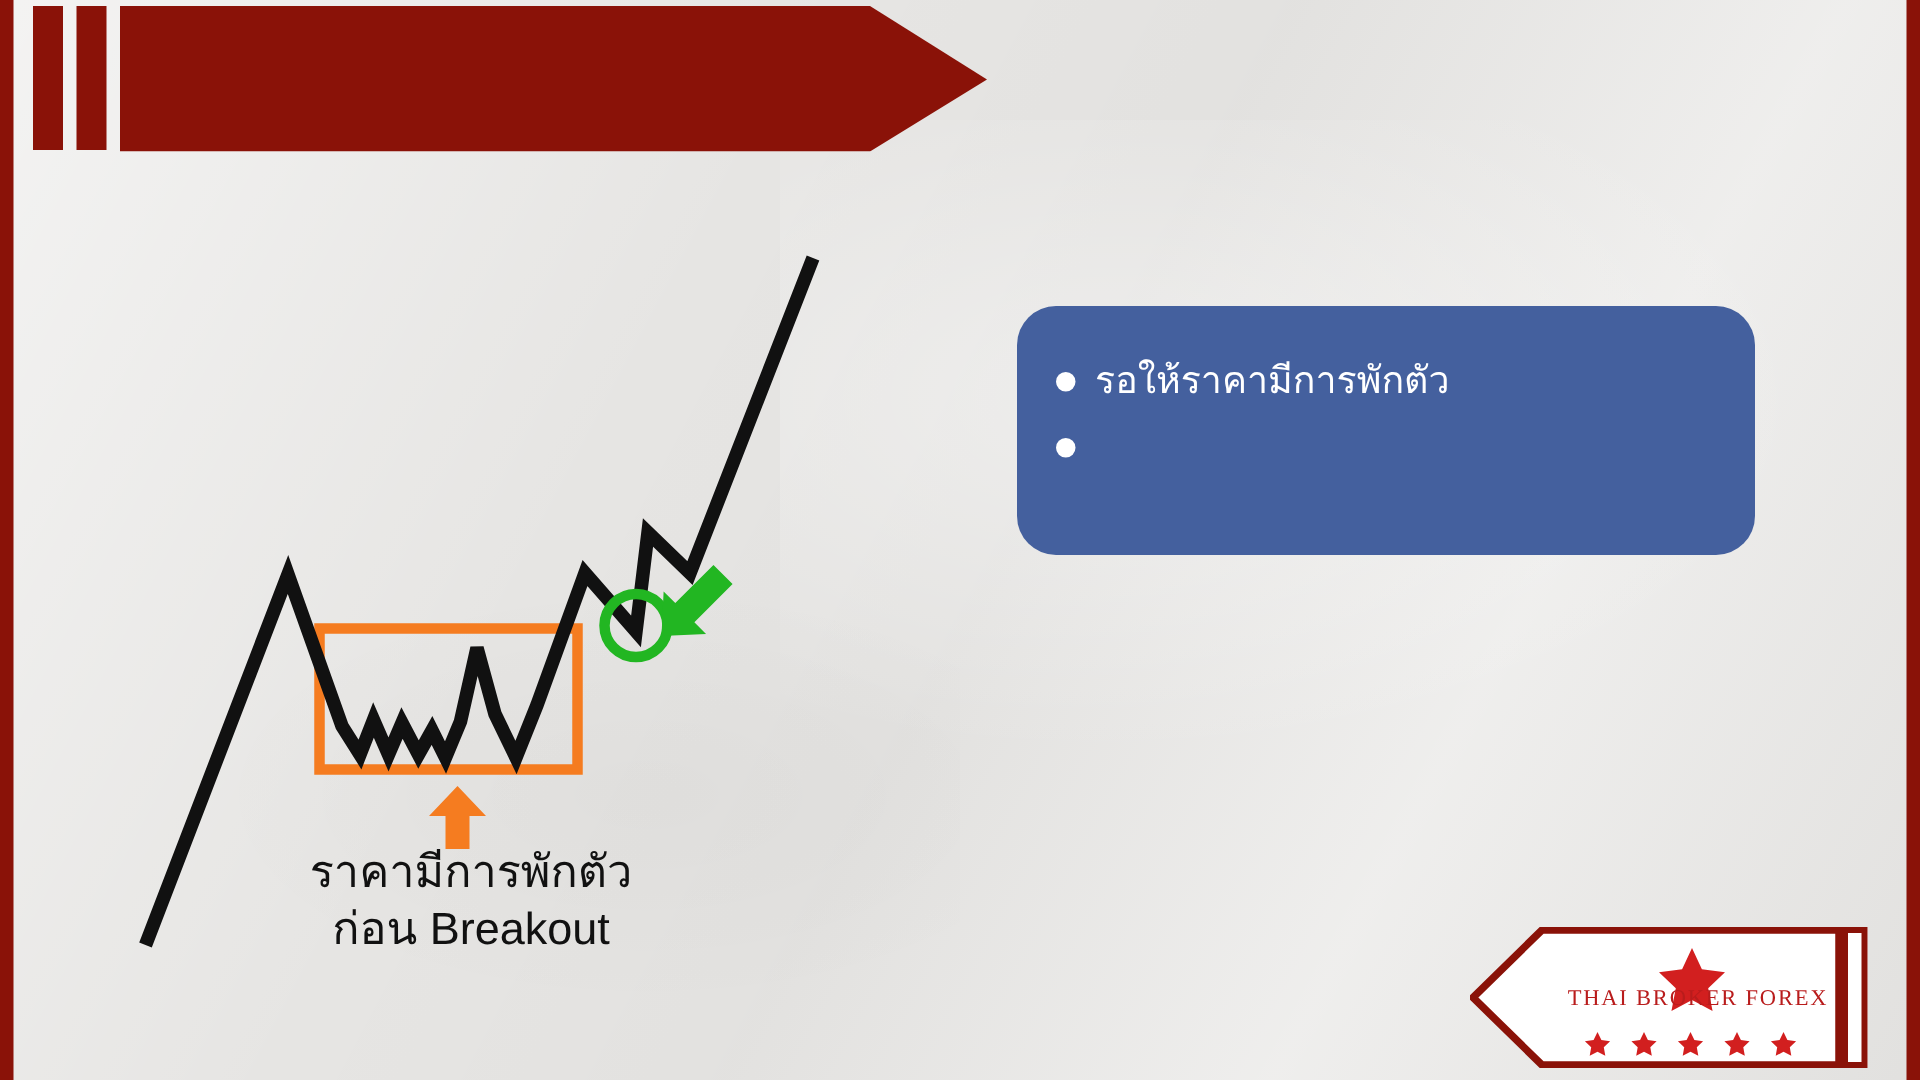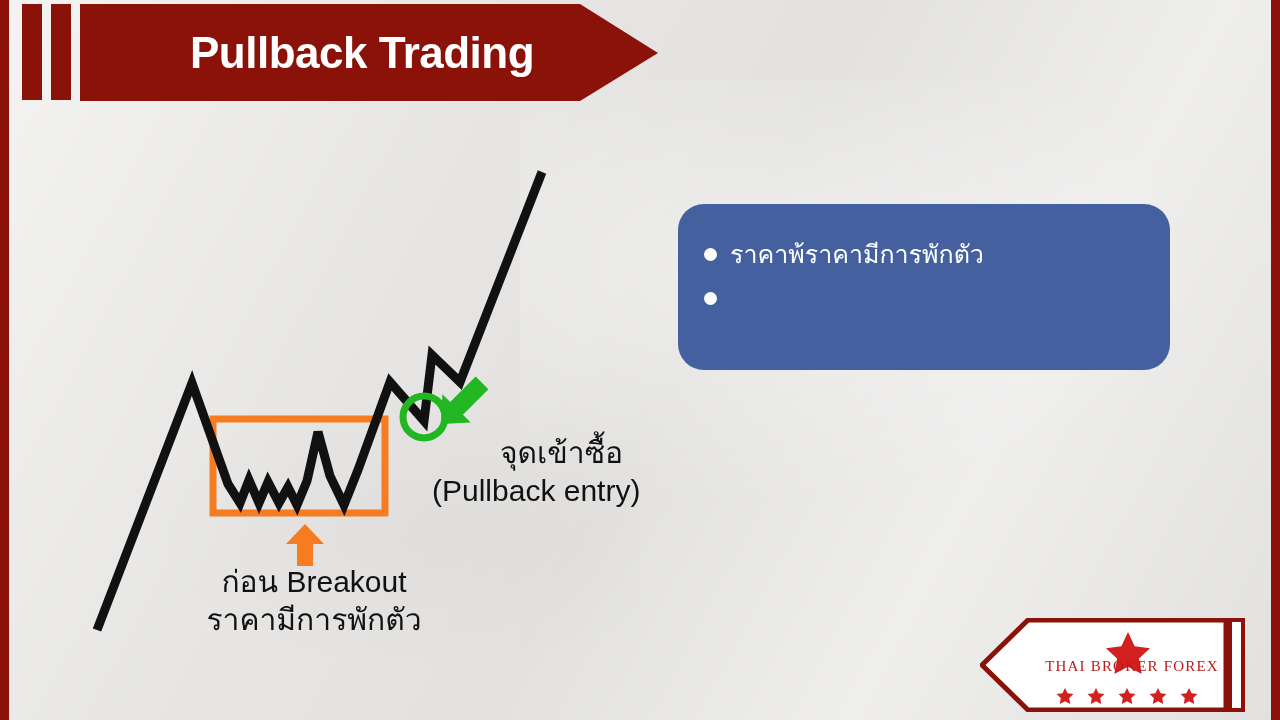--- a/index.html
+++ b/index.html
@@ -190,21 +190,20 @@
   <div class="edge-left"></div>
   <div class="edge-right"></div>
 
   <div id="header">
     <div class="hbar b1"></div>
     <div class="hbar b2"></div>
     <div class="banner">
       <svg width="578" height="97" viewBox="0 0 578 97" xmlns="http://www.w3.org/2000/svg">
         <polygon points="0,0 500,0 578,49 500,97 0,97" fill="#8a1208"></polygon>
       </svg>
-      <div class="banner-title">Pullback Trading</div>
     </div>
   </div>
 
   <div id="chart-area">
     <svg width="1280" height="720" viewBox="0 0 1280 720" xmlns="http://www.w3.org/2000/svg">
 
       <rect x="213" y="419" width="172" height="94" fill="none" stroke="#f57c20" stroke-width="7"></rect>
 
       <polyline fill="none" stroke="#111111" stroke-width="9" stroke-linejoin="miter" stroke-linecap="butt" points="97,630 192,383 228,484 240,503 249,480 259,503 268,482 279,503 288,487 297,505 307,481 318,432 330,476 344,505 358,470 390,382 424,421 432,355 460,382 542,172"></polyline>
 
@@ -216,35 +215,31 @@
 
       <g transform="translate(305,524)">
         <polygon fill="#f57c20" points="0,0 19,20 8,20 8,42 -8,42 -8,20 -19,20"></polygon>
       </g>
     </svg>
   </div>
 
   <div id="callout">
     <div class="bullet-row">
       <span class="bullet-dot"></span>
-      <span class="bullet-text">ราคาพ้ราคามีการพักตัว</span>
+      <span class="bullet-text">รอให้ราคามีการพักตัว</span>
     </div>
     <div class="bullet-row">
       <span class="bullet-dot"></span>
     </div>
   </div>
 
-  <div class="annot" id="entry-annot">
-    <div class="ln1">จุดเข้าซื้อ</div>
-    <div class="ln2">(Pullback entry)</div>
-  </div>
 
   <div class="annot" id="consol-annot">
+    <div>ราคามีการพักตัว</div>
     <div>ก่อน Breakout</div>
-    <div>ราคามีการพักตัว</div>
   </div>
 
   <div id="logo">
     <svg width="248" height="94" viewBox="0 0 248 94" xmlns="http://www.w3.org/2000/svg">
       <polygon points="48,2 246,2 246,92 48,92 2,47" fill="#ffffff" stroke="#8a1208" stroke-width="5"></polygon>
 
       <polygon fill="#d21f1f" points="148,14 154.6,28.2 170,30.2 158.8,40.8 161.7,56 148,48.7 134.3,56 137.2,40.8 126,30.2 141.4,28.2"></polygon>
 
       <g fill="#d21f1f">
         <polygon points="85,70 87.6,75.3 93.4,76.1 89.2,80.1 90.2,85.9 85,83.2 79.8,85.9 80.8,80.1 76.6,76.1 82.4,75.3"></polygon>

